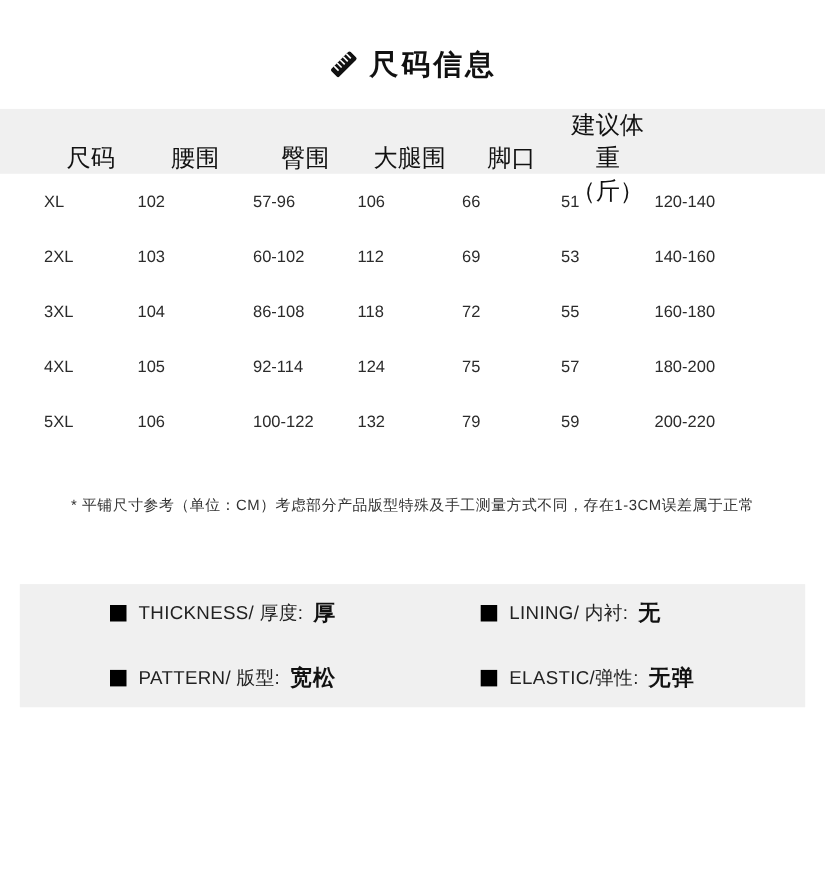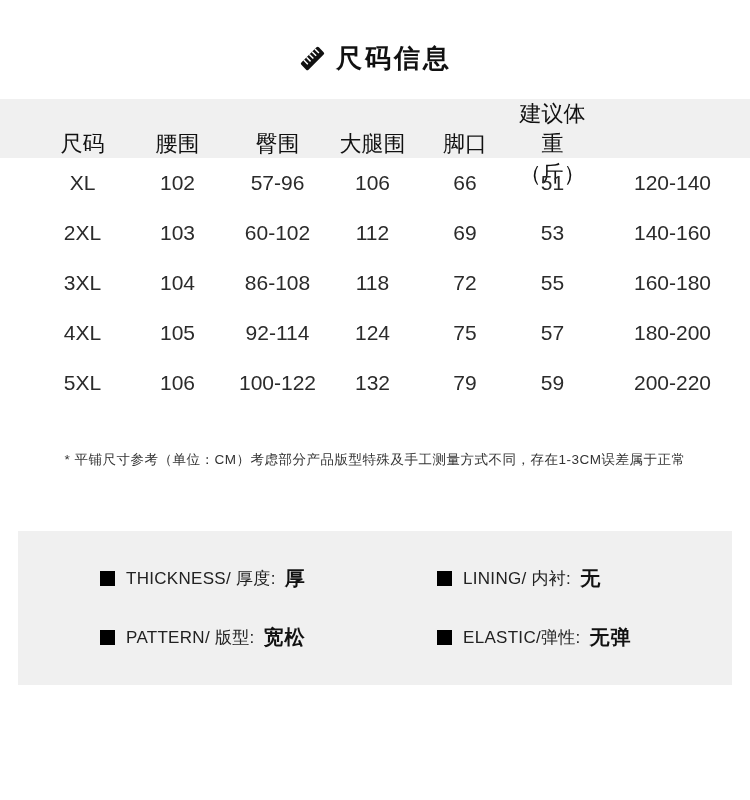--- a/index.html
+++ b/index.html
@@ -33,35 +33,35 @@
     padding-left: 40px;
     align-items: center;
   }
   .thead {
     background: #f0f0f0;
     height: 59px;
   }
   .thead .grid-row { height: 59px; }
   .th { text-align: center; font-size: 22px; color: #111; font-weight: 400; }
   .tr { height: 50px; }
-  .td { text-align: center; font-size: 21px; color: #2b2b2b; font-weight: 400; }
+  .td { text-align: left; font-size: 15px; color: #2b2b2b; font-weight: 400; }
 
   
   .footnote {
     margin-top: 43px;
     text-align: center;
     font-size: 13.5px;
     color: #333;
     letter-spacing: 0.5px;
   }
 
   
   .attrs-panel {
     margin: 62px 18px 0 18px;
-    height: 154px;
+    height: 112px;
     background: #f0f0f0;
     display: grid;
     grid-template-columns: 1fr 1fr;
     align-content: center;
     row-gap: 32px;
   }
   .attr-item { display: flex; align-items: center; }
   .attr-item:nth-child(odd)  { padding-left: 82px; }
   .attr-item:nth-child(even) { padding-left: 62px; }
   .square-bullet {

